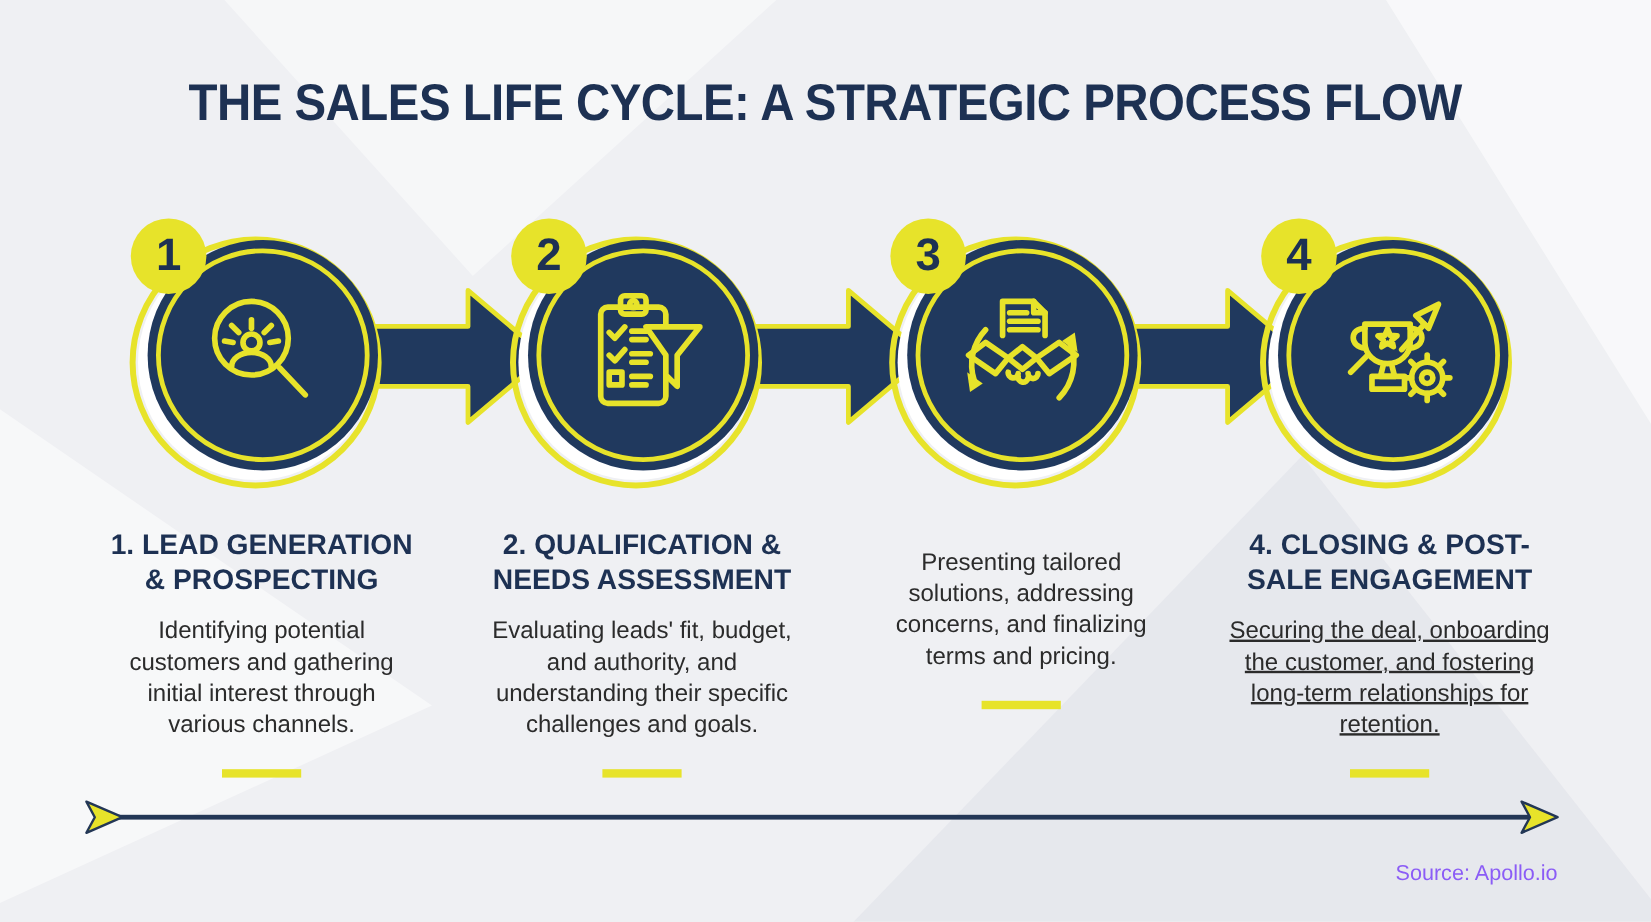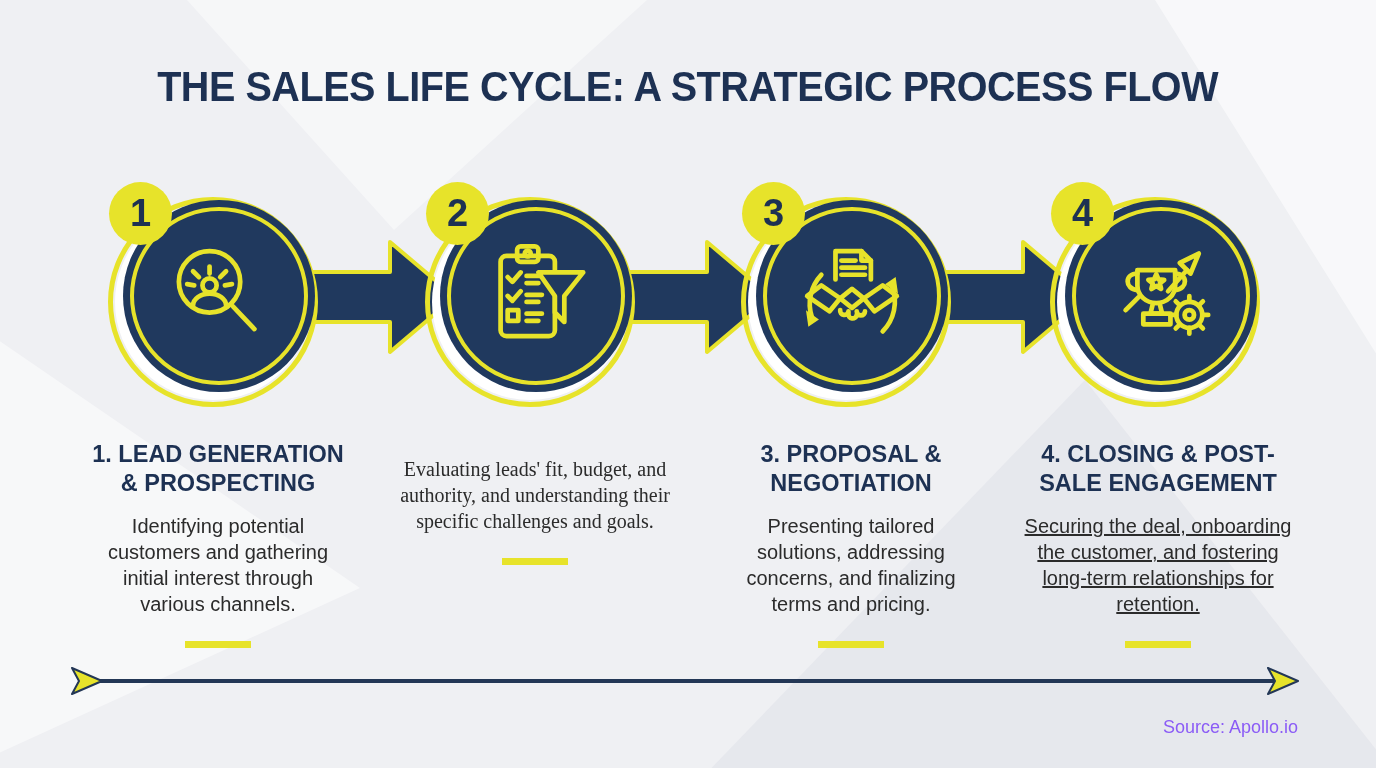--- a/index.html
+++ b/index.html
@@ -68,21 +68,21 @@
     margin:0 auto 13px;
   }
   .t1 .step-heading{max-width:252px;}
   .t2 .step-heading{max-width:262px;}
   .t3 .step-heading{max-width:230px;}
   .t4 .step-heading{max-width:258px;}
   .step-desc{
     color:var(--text);font-size:20px;line-height:1.3;margin:16px auto;
   }
   .t1 .step-desc{max-width:250px;}
-  .t2 .step-desc{max-width:276px;font-family:Liberation Serif, serif;}
+  .t2 .step-desc{max-width:276px;}
   .t3 .step-desc{max-width:240px;}
   .t4 .step-desc{max-width:268px;text-decoration:underline;}
   .accent-bar{width:66px;height:7px;background:var(--yellow);margin:24px auto 0;}
 
   
   .timeline-line{position:absolute;left:96px;top:679px;width:1180px;height:4px;
     background:#233756;}
   .timeline-head{position:absolute;width:34px;height:30px;}
   .th-left{left:70px;top:666px;}
   .th-right{left:1266px;top:666px;}
@@ -235,25 +235,25 @@
     <span>4</span>
   </div>
 </div>
 
 <div class="step-text t1">
   <div class="step-heading">1. LEAD GENERATION &amp; PROSPECTING</div>
   <div class="step-desc">Identifying potential customers and gathering initial interest through various channels.</div>
   <div class="accent-bar"></div>
 </div>
 <div class="step-text t2">
+  <div class="step-heading">2. QUALIFICATION &amp; NEEDS ASSESSMENT</div>
   <div class="step-desc">Evaluating leads' fit, budget, and authority, and understanding their specific challenges and goals.</div>
   <div class="accent-bar"></div>
 </div>
 <div class="step-text t3">
-  <div class="step-heading">3. PROPOSAL &amp; NEGOTIATION</div>
   <div class="step-desc">Presenting tailored solutions, addressing concerns, and finalizing terms and pricing.</div>
   <div class="accent-bar"></div>
 </div>
 <div class="step-text t4">
   <div class="step-heading">4. CLOSING &amp; POST-SALE ENGAGEMENT</div>
   <div class="step-desc">Securing the deal, onboarding the customer, and fostering long-term relationships for retention.</div>
   <div class="accent-bar"></div>
 </div>
 
 <div class="timeline-line"></div>

